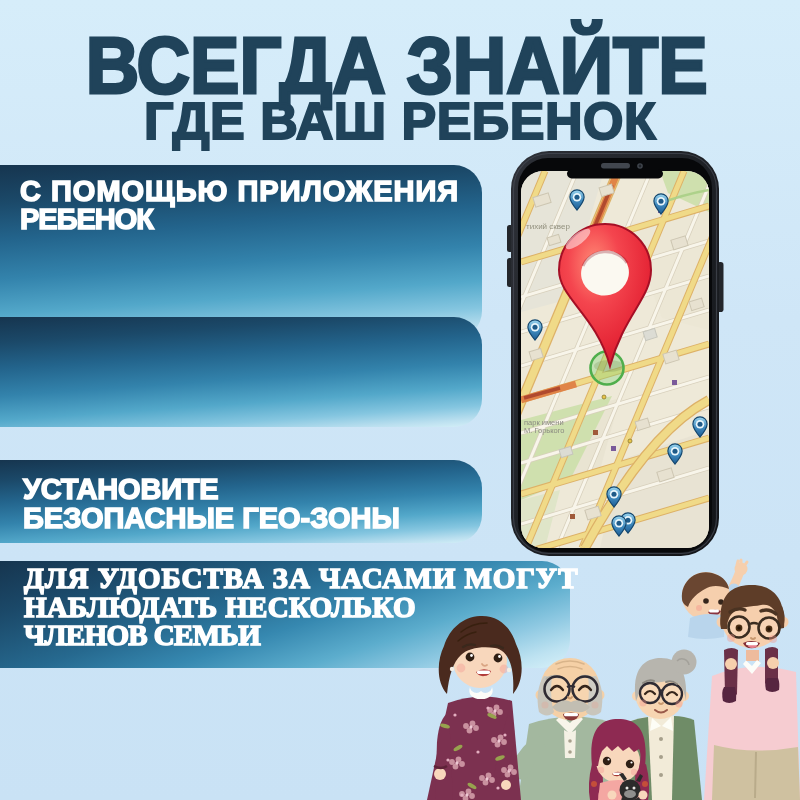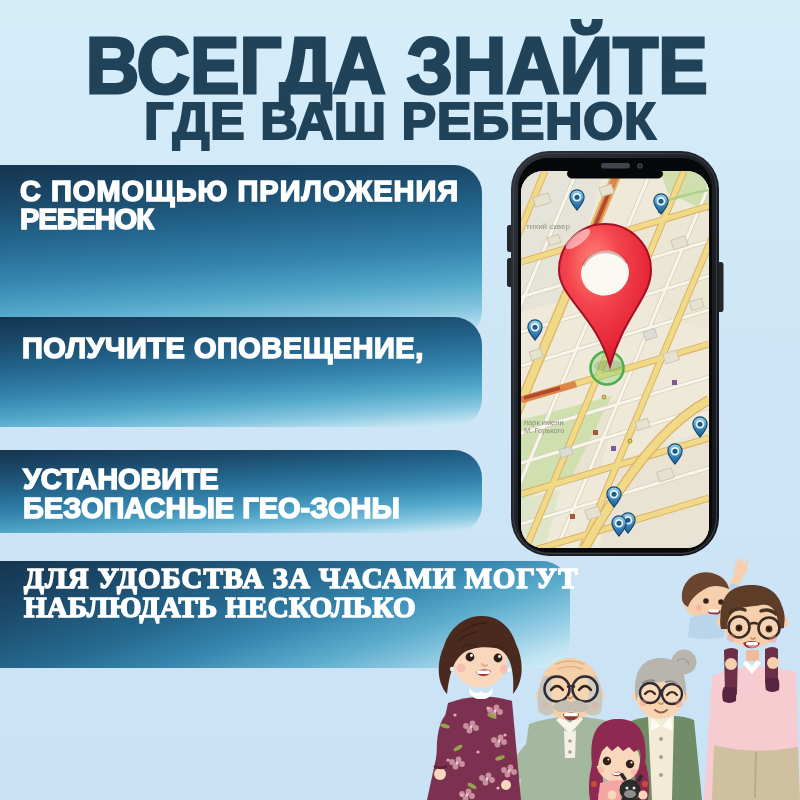--- a/index.html
+++ b/index.html
@@ -11,43 +11,43 @@
   #t1{top:26px;font-size:80px;line-height:80px;-webkit-text-stroke:3px #20435a;
       transform:translateX(-3px) scaleX(0.926);transform-origin:397px 0;}
   #t2{top:99px;font-size:52px;line-height:44px;letter-spacing:0.5px;-webkit-text-stroke:2px #20435a;}
   .blk{position:absolute;left:0;border-radius:0 28px 28px 0;
        background:linear-gradient(176deg,#16354f 0%,#1b4969 18%,#23648c 36%,#3383ac 55%,#53a8ca 72%,#85c6e0 85%,#badfef 94%,#d6f0f8 100%);
        color:#ffffff;font-weight:bold;-webkit-text-stroke:1.5px #ffffff;
        font-size:29px;box-sizing:border-box;}
   .blk span{display:block;white-space:nowrap;}
   #b1{top:165px;height:174px;width:482px;padding:12px 0 0 20px;line-height:28.4px;}
   #b2{top:317px;height:110px;width:482px;padding:18px 0 0 22px;line-height:27.5px;}
-  #b3{top:450px;height:83px;width:482px;padding:15px 0 0 23px;line-height:29px;}
+  #b3{top:460px;height:83px;width:482px;padding:15px 0 0 23px;line-height:29px;}
   #b4{top:561px;height:107px;width:570px;padding:3px 0 0 24px;line-height:28.6px;
       background:linear-gradient(162deg,#16354f 0%,#1b4969 18%,#26698f 40%,#3688b0 55%,#5cadcd 70%,#8fc9e2 82%,#bde2f1 92%,#d8f1f9 100%);font-family:Liberation Serif, serif;}
   #scene{position:absolute;left:0;top:0;width:800px;height:800px;}
 </style>
 </head>
 <body>
 <div class="ttl" id="t1">ВСЕГДА ЗНАЙТЕ</div>
 <div class="ttl" id="t2">ГДЕ ВАШ РЕБЕНОК</div>
 <div class="blk" id="b1">
     <span style="letter-spacing:1.0px">С ПОМОЩЬЮ ПРИЛОЖЕНИЯ</span>
     <span style="letter-spacing:-1px">РЕБЕНОК</span>
   </div>
 <div class="blk" id="b2">
-    <span style="letter-spacing:0.5px">ПОЛУЧИТЕ ОПОВЕЩЕНИЕ,</span>
   </div>
 <div class="blk" id="b3">
     <span style="letter-spacing:-0.2px">УСТАНОВИТЕ</span>
     <span style="letter-spacing:0px">БЕЗОПАСНЫЕ ГЕО-ЗОНЫ</span>
   </div>
 <div class="blk" id="b4">
     <span style="letter-spacing:1.0px">ДЛЯ УДОБСТВА ЗА ЧАСАМИ МОГУТ</span>
     <span style="letter-spacing:0.3px">НАБЛЮДАТЬ НЕСКОЛЬКО</span>
+    <span style="letter-spacing:-0.6px">ЧЛЕНОВ СЕМЬИ</span>
   </div>
 <svg id="scene" viewBox="0 0 800 800" xmlns="http://www.w3.org/2000/svg">
 <defs>
 <linearGradient id="frameG" x1="0" y1="0" x2="1" y2="1">
   <stop offset="0" stop-color="#2e3138"></stop>
         <stop offset="0.5" stop-color="#1d2025"></stop>
         <stop offset="1" stop-color="#121418"></stop>
 </linearGradient>
 <radialGradient id="pinG" cx="0.38" cy="0.28" r="0.95">
   <stop offset="0" stop-color="#ff8a76"></stop>

